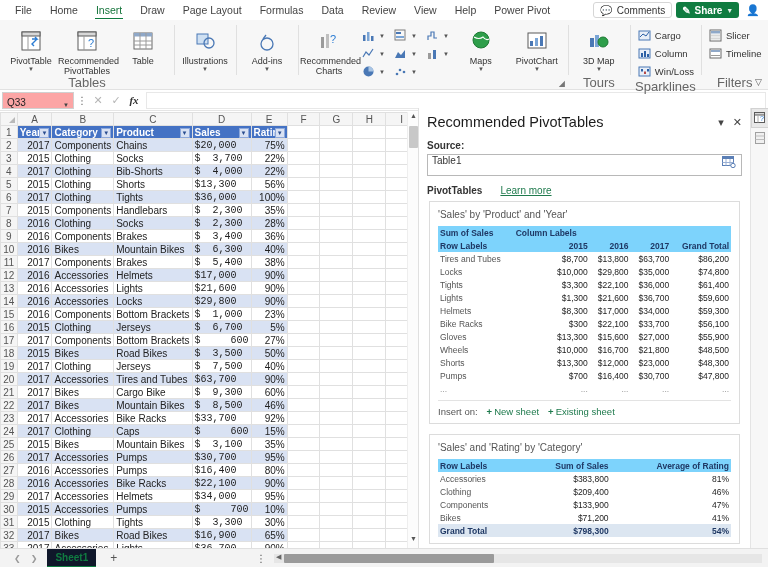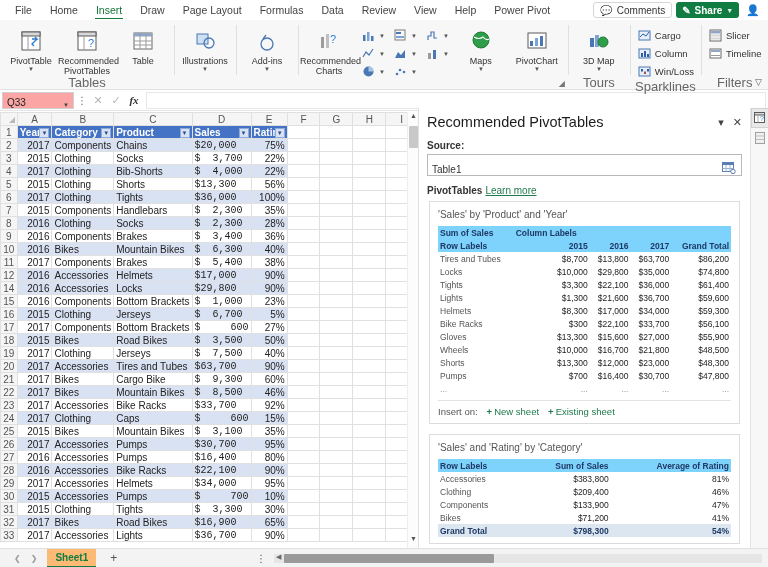--- a/index.html
+++ b/index.html
@@ -146,26 +146,26 @@
   .panel {
     position: absolute; left: 418px; top: 108px; width: 332px; height: 440px;
     background: #fff; border-left: 1px solid #e0e0e0; overflow: hidden;
   }
   .panel-head { display: flex; align-items: center; padding: 6px 8px 2px 8px; }
   .panel-title { font-size: 14.5px; color: #1c1c1c; }
   .panel-head .acts { margin-left: auto; display: flex; gap: 9px; color: #444; font-size: 11px; }
   .panel-src-label { font-size: 10px; font-weight: bold; color: #333; padding: 8px 8px 3px 8px; }
   .srcbox {
     margin: 0 8px; height: 22px; border: 1px solid #b8b8b8; background: #fff;
-    display: flex; align-items: flex-end; padding: 0 4px; font-size: 10px; color: #333;
+    display: flex; align-items: flex-start; padding: 0 4px; font-size: 10px; color: #333;
   }
   .srcbox .picker { margin-left: auto; width: 16px; height: 14px; display: flex; align-items: center; justify-content: center; }
   .panel-pt-label { padding: 9px 8px 5px 8px; font-size: 10px; }
   .panel-pt-label b { color: #333; }
-  .panel-pt-label a { color: #1f7a4d; text-decoration: underline; margin-left: 3px; }
+  .panel-pt-label a { color: #1f7a4d; text-decoration: underline; margin-left: 18px; }
 
   .cards { padding: 0 10px; }
   .card {
     border: 1px solid #dcdcdc; background: #fff; padding: 7px 8px 6px 8px;
     margin-bottom: 10px;
   }
   .card-title { font-size: 10px; color: #555; margin-bottom: 6px; }
   table.pv { width: 100%; border-collapse: collapse; font-size: 8.5px; }
   table.pv td, table.pv th { padding: 1.5px 2px; white-space: nowrap; }
   table.pv .hrow td { background: #7dd3fc; font-weight: bold; color: #1f3864; font-size: 8.5px; }
@@ -192,21 +192,21 @@
 
   
   .statusbar {
     position: absolute; left: 0; bottom: 0; width: 768px; height: 19px;
     background: #f3f3f3; border-top: 1px solid #e0e0e0; display: flex; align-items: center;
     font-size: 10px; color: #444;
   }
   .navarrows { display: flex; gap: 10px; padding: 0 10px 0 14px; color: #999; font-size: 8px; }
   .sheettab {
     font-size: 10px; font-weight: bold; color: #107c41; padding: 0 8px; height: 19px;
-    line-height: 17px; background: #fdba74; border-bottom: 2px solid #107c41;
+    line-height: 17px; background: #0f172a; border-bottom: 2px solid #107c41;
   }
   .addsheet { padding: 0 14px; font-size: 12px; color: #555; }
   .sb-dots { margin-left: auto; padding: 0 8px; color: #555; font-size: 10px; }
   .hscroll { width: 488px; height: 9px; background: #e6e6e6; position: relative; margin-right: 6px; }
   .hscroll .hthumb { position: absolute; left: 10px; top: 0; width: 210px; height: 9px; background: #9a9a9a; border-radius: 1px; }
   .hscroll .harr { position: absolute; top: -1px; font-size: 7px; color: #666; }
 
   .glyph { display: inline-block; }
 </style>
 </head>
@@ -707,20 +707,32 @@
             <td class="datacell c-year w-year">2016</td>
             <td class="datacell c-cat w-cat">Accessories</td>
             <td class="datacell c-prod w-prod">Helmets</td>
             <td class="datacell c-sales w-sales">$17,000</td>
             <td class="datacell c-rate w-rate">90%</td>
             <td class="empty w-blank"></td>
             <td class="empty w-blank"></td>
             <td class="empty w-blank"></td>
             <td class="empty w-blank"></td>
           </tr>
+          <tr class="band-b">
+            <td class="rowhdr">13</td>
+            <td class="datacell c-year w-year">2016</td>
+            <td class="datacell c-cat w-cat">Accessories</td>
+            <td class="datacell c-prod w-prod">Lights</td>
+            <td class="datacell c-sales w-sales">$21,600</td>
+            <td class="datacell c-rate w-rate">90%</td>
+            <td class="empty w-blank"></td>
+            <td class="empty w-blank"></td>
+            <td class="empty w-blank"></td>
+            <td class="empty w-blank"></td>
+          </tr>
           <tr class="band-a">
             <td class="rowhdr">14</td>
             <td class="datacell c-year w-year">2016</td>
             <td class="datacell c-cat w-cat">Accessories</td>
             <td class="datacell c-prod w-prod">Locks</td>
             <td class="datacell c-sales w-sales">$29,800</td>
             <td class="datacell c-rate w-rate">90%</td>
             <td class="empty w-blank"></td>
             <td class="empty w-blank"></td>
             <td class="empty w-blank"></td>

